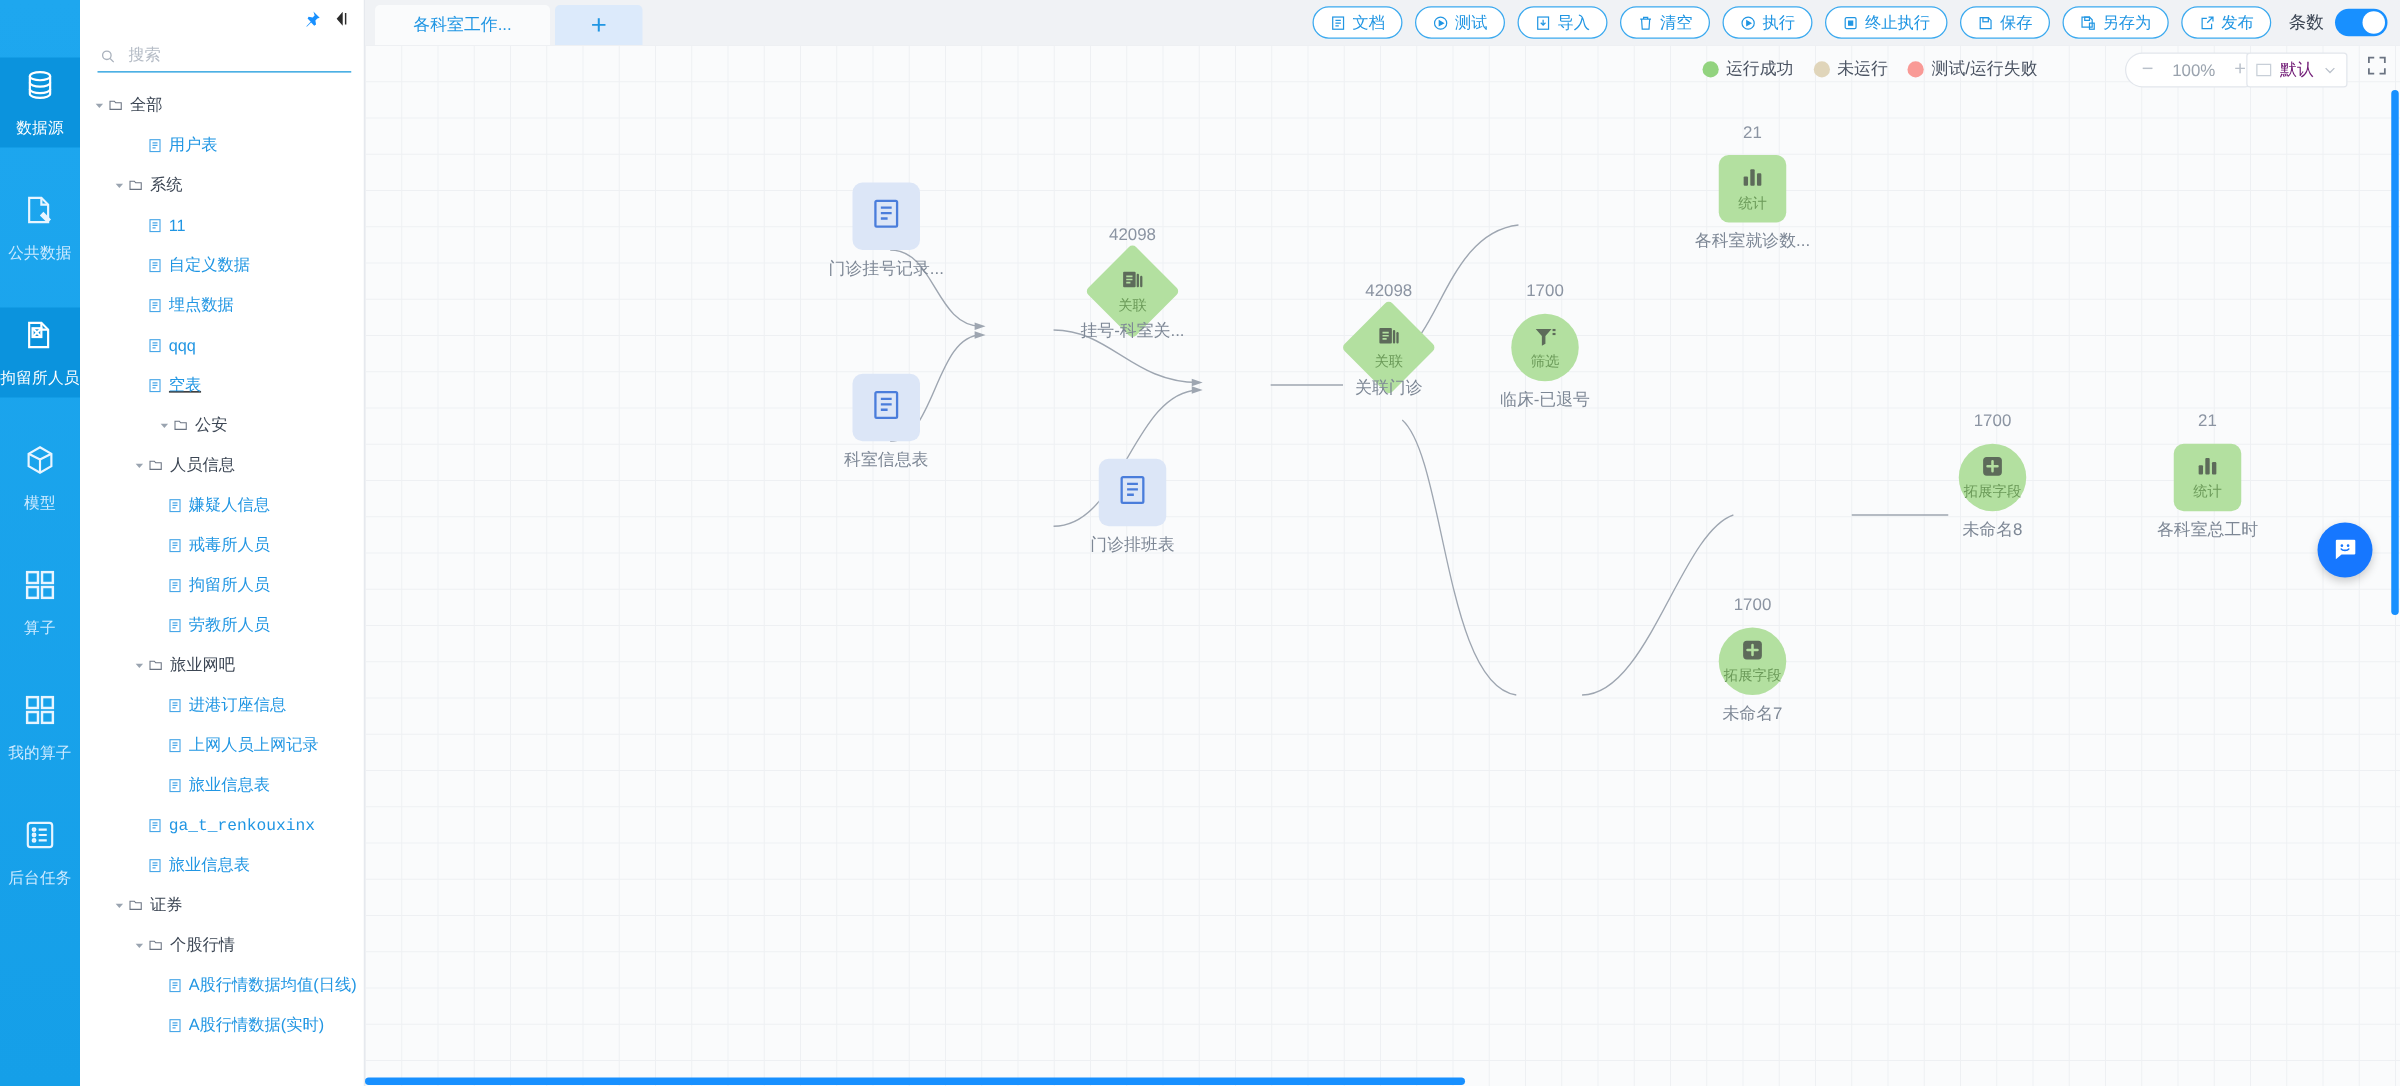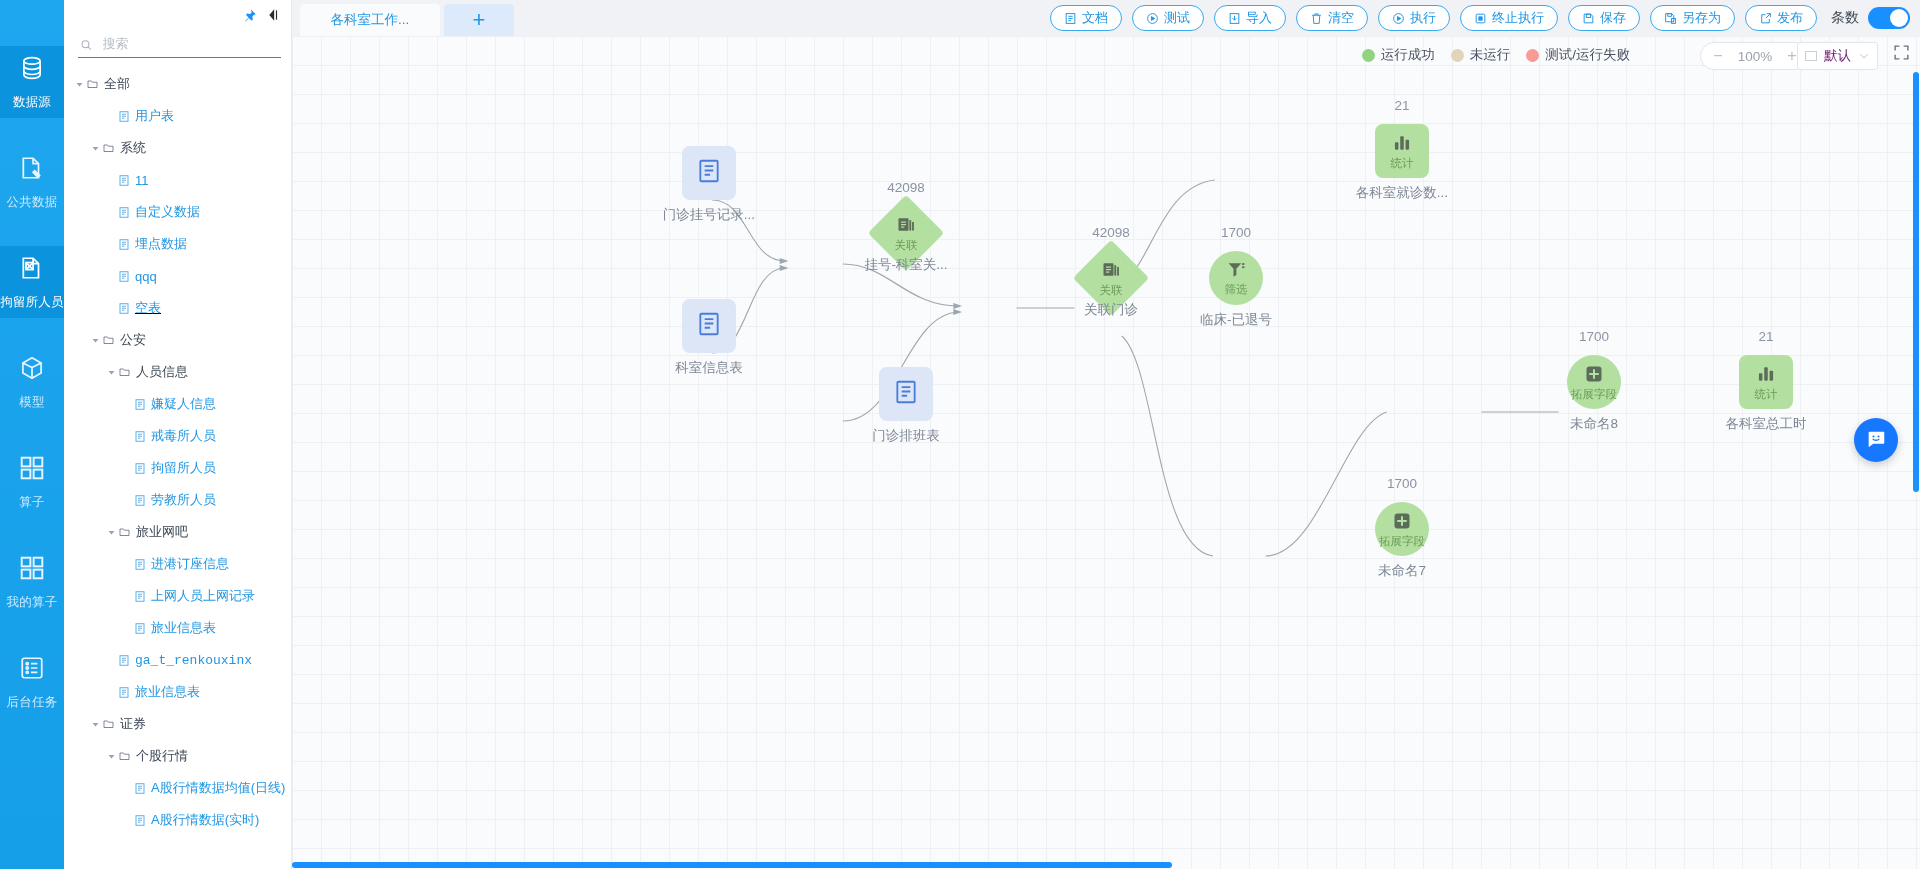--- a/index.html
+++ b/index.html
@@ -408,21 +408,21 @@
             </svg>
           </span>
           <span class="tico">
             <svg width="12" height="13" viewBox="0 0 24 24" fill="none" stroke="#49a7e8" stroke-width="1.8">
               <rect x="4" y="2.5" width="16" height="19"></rect>
               <path d="M8 7.5h8M8 11.5h8M8 15.5h5"></path>
             </svg>
           </span>
           <span class="tlabel">空表</span>
         </div>
-        <div class="tnode folder" style="padding-left: 24px;">
+        <div class="tnode folder" style="padding-left: 24px; margin-left: 36px;">
           <span class="caret">
             <svg width="9" height="9" viewBox="0 0 24 24" fill="#9aa4b0">
               <path d="M4 8h16l-8 9z"></path>
             </svg>
           </span>
           <span class="tico">
             <svg width="13" height="12" viewBox="0 0 24 24" fill="none" stroke="#6b7482" stroke-width="1.7">
               <path d="M3 6h7l2 2.5h9V19H3z"></path>
             </svg>
           </span>

